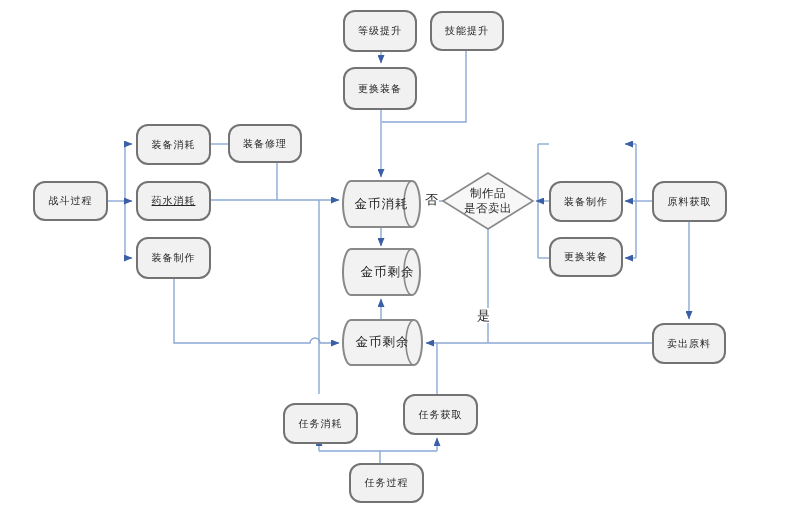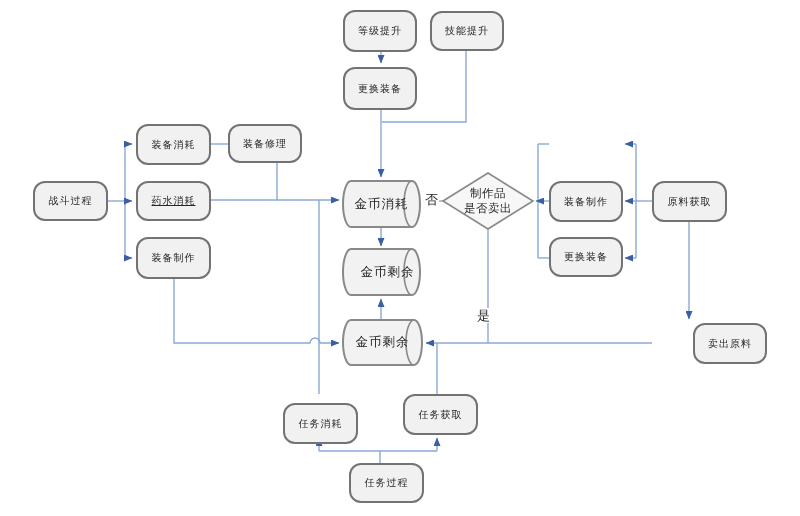--- a/index.html
+++ b/index.html
@@ -101,21 +101,21 @@
   <div class="node" style="left:430px;top:11px;width:74px;height:40px;">技能提升</div>
   <div class="node" style="left:343px;top:67px;width:74px;height:43px;">更换装备</div>
   <div class="node" style="left:33px;top:181px;width:75px;height:40px;">战斗过程</div>
   <div class="node" style="left:136px;top:124px;width:75px;height:41px;">装备消耗</div>
   <div class="node" style="left:136px;top:181px;width:75px;height:40px;text-decoration:underline;">药水消耗</div>
   <div class="node" style="left:136px;top:237px;width:75px;height:42px;">装备制作</div>
   <div class="node" style="left:228px;top:124px;width:74px;height:39px;">装备修理</div>
   <div class="node" style="left:549px;top:181px;width:74px;height:41px;">装备制作</div>
   <div class="node" style="left:549px;top:237px;width:74px;height:40px;">更换装备</div>
   <div class="node" style="left:652px;top:181px;width:75px;height:41px;">原料获取</div>
-  <div class="node" style="left:652px;top:323px;width:74px;height:41px;margin-left:41px;">卖出原料</div>
+  <div class="node" style="left:652px;top:323px;width:74px;height:41px;">卖出原料</div>
   <div class="node" style="left:283px;top:394px;width:75px;height:41px;margin-top:9px;">任务消耗</div>
   <div class="node" style="left:403px;top:394px;width:75px;height:41px;">任务获取</div>
   <div class="node" style="left:349px;top:463px;width:75px;height:40px;">任务过程</div>
 
   <div class="shape-label" style="left:343px;top:181px;width:77px;height:46px;">金币消耗</div>
   <div class="shape-label" style="left:343px;top:249px;width:77px;height:46px;padding-left:12px;">金币剩余</div>
   <div class="shape-label" style="left:343px;top:320px;width:79px;height:45px;">金币剩余</div>
 
   <div class="diamond-label" style="left:450px;top:175px;width:76px;height:52px;">
     <span>制作品</span>

